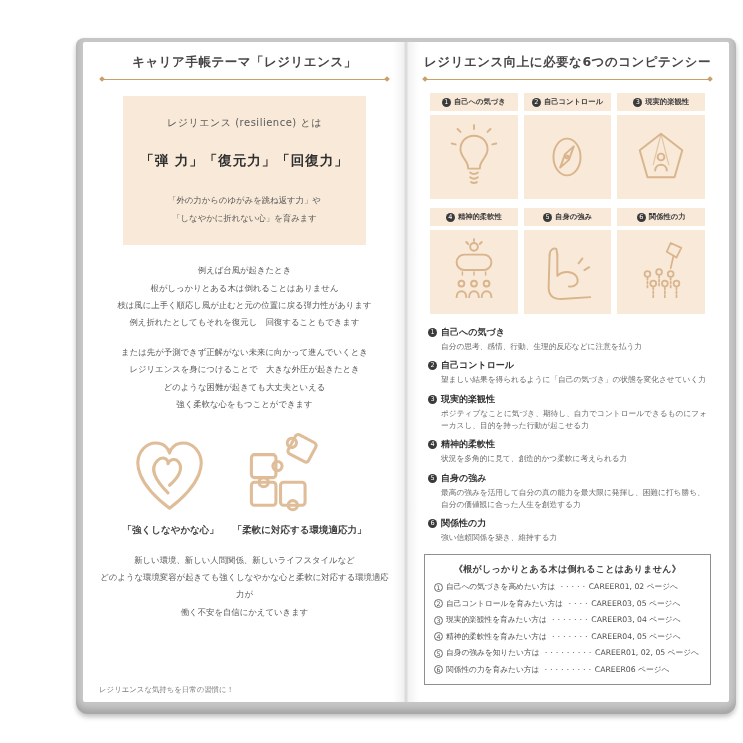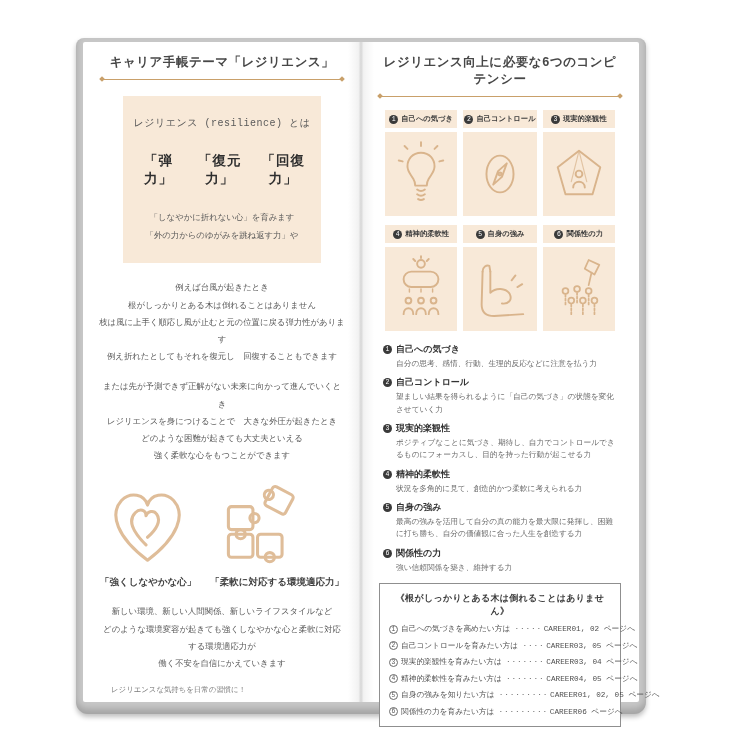--- a/index.html
+++ b/index.html
@@ -1,19 +1,19 @@
 <!DOCTYPE html>
 <html><head>
 <meta charset="utf-8">
 <style>
   html,body{margin:0;padding:0;width:743px;height:743px;background:#ffffff;
     font-family:"DejaVu Sans","Liberation Sans",sans-serif;color:#4a4a4a;}
-  .book{position:absolute;left:76px;top:38px;width:570px;height:676px;
+  .book{position:absolute;left:76px;top:38px;width:660px;height:676px;
     background:#c7c7c7;border-radius:8px 8px 12px 12px;
-    box-shadow:0 3px 5px rgba(0,0,0,.25), inset 0 -5px 7px rgba(0,0,0,.18);font-family:Liberation Mono, monospace;}
+    box-shadow:0 3px 5px rgba(0,0,0,.25), inset 0 -5px 7px rgba(0,0,0,.18);}
   .pages{position:absolute;left:7px;right:7px;top:4px;bottom:12px;background:#ffffff;
     display:flex;border-radius:2px;}
   .pages::after{content:'';position:absolute;left:50%;top:0;bottom:0;width:26px;
     transform:translateX(-50%);pointer-events:none;
     background:linear-gradient(90deg,rgba(0,0,0,0) 0%,rgba(0,0,0,.05) 40%,rgba(0,0,0,.16) 50%,rgba(0,0,0,.05) 60%,rgba(0,0,0,0) 100%);}
   .page{position:relative;width:50%;box-sizing:border-box;padding:10px 16px 26px 16px;}
   .page-title{text-align:center;font-size:12.5px;font-weight:600;color:#474747;
     letter-spacing:.5px;margin:2px 0 0 0;}
   .rule{position:relative;height:1px;background:#c9a06a;margin:8px 2px 0 2px;}
   .rule::before,.rule::after{content:'';position:absolute;top:-2px;width:4px;height:4px;
@@ -24,21 +24,21 @@
   .intro-box{background:#f8e9d8;margin:16px 24px 0 24px;padding:20px 6px 18px 6px;text-align:center;}
   .intro-heading{font-size:10px;color:#5a5a5a;letter-spacing:.5px;}
   .keywords{display:flex;justify-content:center;gap:0;margin-top:22px;}
   .keyword{font-size:13.5px;font-weight:700;color:#2e2e2e;letter-spacing:1px;}
   .intro-sub{margin-top:22px;font-size:8.4px;color:#585858;line-height:2.1;}
   .para{text-align:center;font-size:8.4px;color:#585858;line-height:2.05;}
   .para1{margin-top:17px;} .para2{margin-top:13px;} .para3{margin-top:15px;}
   .figures{display:flex;justify-content:center;align-items:flex-start;gap:14px;margin-top:14px;}
   .figure{text-align:center;}
   .figure-caption{font-size:9.5px;font-weight:700;color:#3f3f3f;margin-top:5px;}
-  .page-footer{position:absolute;left:28px;bottom:7px;font-size:7.4px;color:#7a7a7a;}
+  .page-footer{position:absolute;left:16px;bottom:7px;font-size:7.4px;color:#7a7a7a;}
 
   
   .tiles{display:grid;grid-template-columns:repeat(3,1fr);column-gap:6px;row-gap:9px;margin:13px 8px 0 8px;}
   .tile-label{background:#f8e9d8;display:flex;align-items:center;justify-content:center;gap:3px;
     padding:4px 1px;font-size:7.3px;font-weight:700;color:#3d3d3d;white-space:nowrap;}
   .tile-box{background:#f8e9d8;height:84px;margin-top:4px;display:flex;align-items:center;justify-content:center;}
   .numchip{flex:none;width:9px;height:9px;border-radius:50%;background:#3a3a3a;color:#fff;
     font-size:6.5px;line-height:9px;text-align:center;display:inline-block;font-weight:400;}
   .numring{flex:none;width:9px;height:9px;border-radius:50%;border:1px solid #6b6b6b;color:#555;
     font-size:6.3px;line-height:7.5px;text-align:center;display:inline-block;box-sizing:border-box;}
@@ -64,22 +64,22 @@
       <div class="rule"></div>
 
       <div class="intro-box">
         <div class="intro-heading">レジリエンス (resilience) とは</div>
         <div class="keywords">
           <span class="keyword">「弾 力」</span>
           <span class="keyword">「復元力」</span>
           <span class="keyword">「回復力」</span>
         </div>
         <div class="intro-sub">
+          <div>「外の力からのゆがみを跳ね返す力」や</div>
           <div>「しなやかに折れない心」を育みます</div>
-          <div>「外の力からのゆがみを跳ね返す力」や</div>
         </div>
       </div>
 
       <div class="para para1">
         <div>例えば台風が起きたとき</div>
         <div>根がしっかりとある木は倒れることはありません</div>
         <div>枝は風に上手く順応し風が止むと元の位置に戻る弾力性があります</div>
         <div>例え折れたとしてもそれを復元し　回復することもできます</div>
       </div>
 

